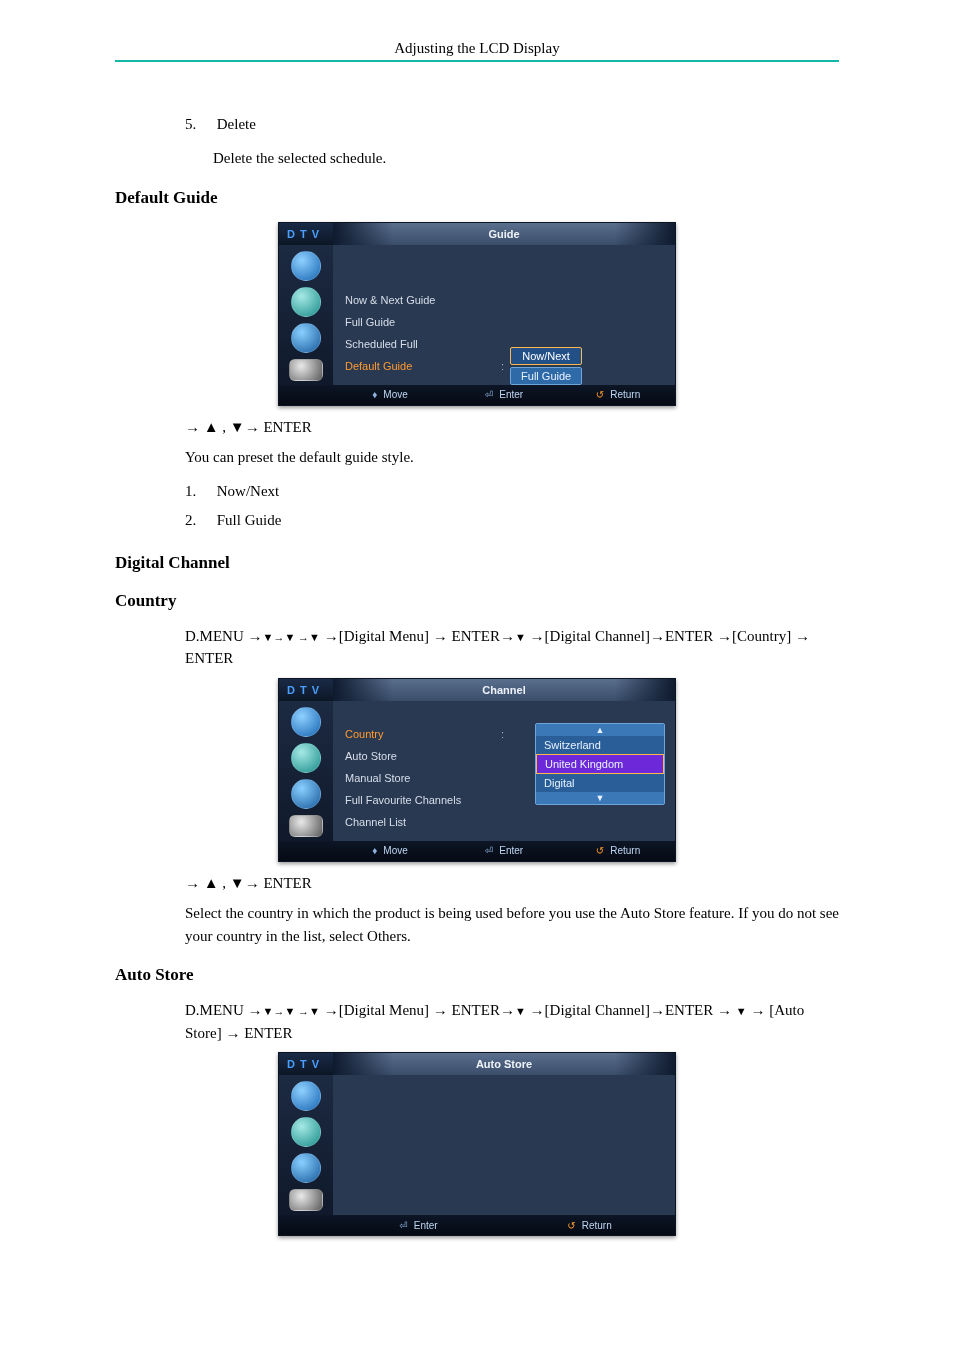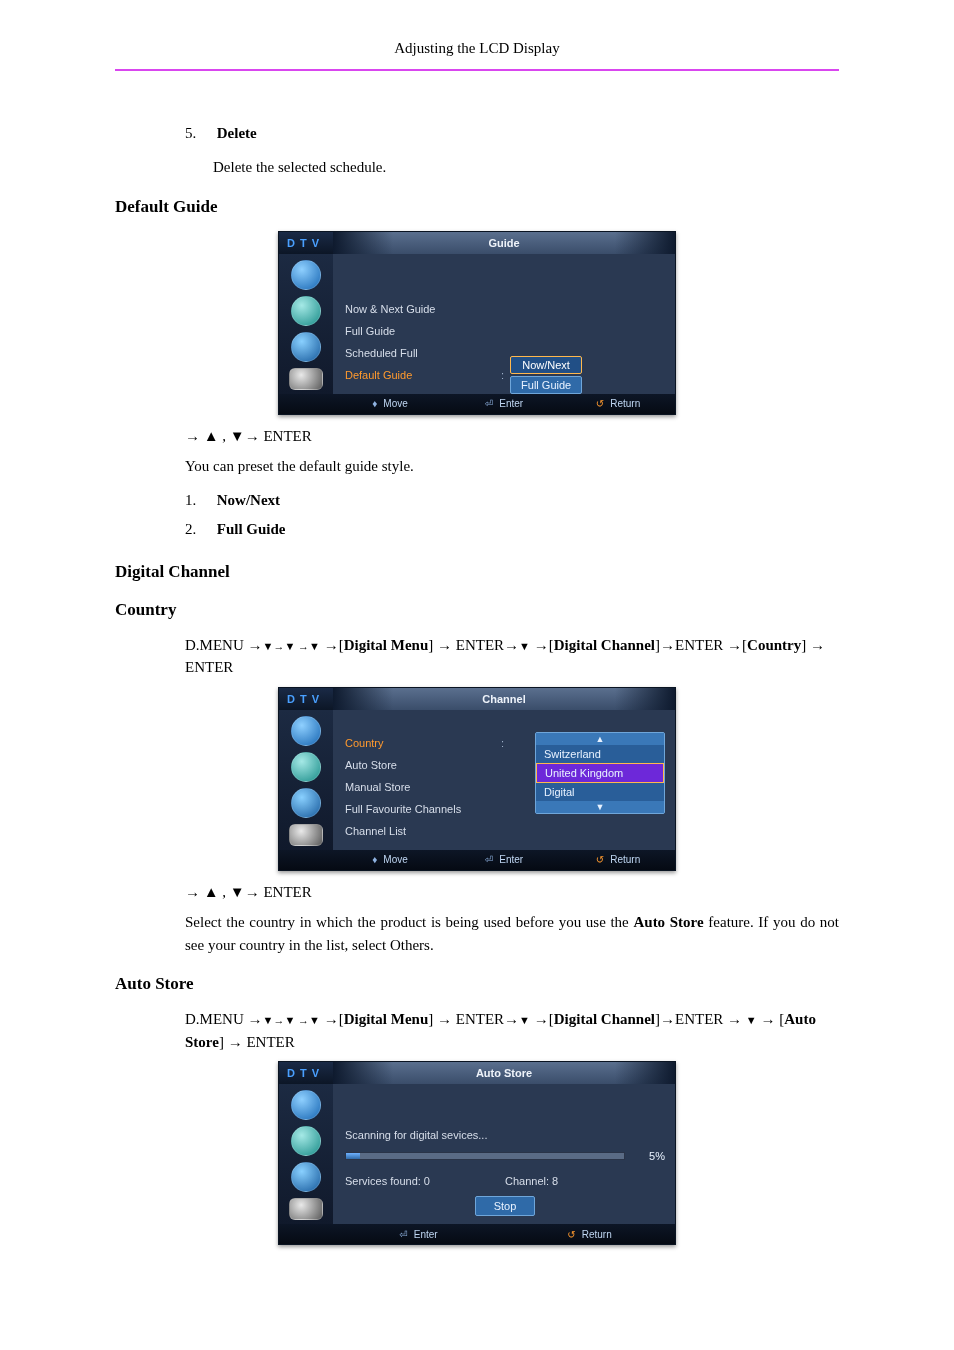--- a/index.html
+++ b/index.html
@@ -11,22 +11,22 @@
     width: 954px;
     margin: 0 auto;
     padding: 40px 0;
   }
   .page {
     padding: 0 115px;
   }
   .top-header {
     text-align: center;
     font-size: 15px;
-    padding-bottom: 12px;
-    border-bottom: 2px solid #d946ef;
+    padding-bottom: 3px;
+    border-bottom: 2px solid #14b8a6;
     margin-bottom: 48px;
   }
   h3.section {
     font-weight: bold;
     font-size: 17px;
     margin: 18px 0 14px 0;
   }
   .body-text {
     margin-left: 70px;
     line-height: 1.5;
@@ -37,21 +37,21 @@
     list-style: none;
     margin-left: 70px;
   }
   ol.numlist li {
     padding: 6px 0;
   }
   ol.numlist li .num {
     display: inline-block;
     width: 28px;
   }
-  .bold { font-weight: bold; }
+  .bold { font-weight: normal; }
   .arrow-dn { font-size: 11px; }
 
   
   .osd-wrap { text-align: center; margin: 6px 0 10px 0; }
   .osd {
     display: inline-block;
     width: 398px;
     text-align: left;
     font-family: Arial, Helvetica, sans-serif;
     font-size: 11px;
@@ -394,38 +394,20 @@
             <span>Auto Store</span>
           </div>
       </div>
       <div class="osd-body">
         <div class="osd-icons">
           <div class="osd-icon ic-blue"></div>
           <div class="osd-icon ic-teal"></div>
           <div class="osd-icon ic-gear"></div>
           <div class="osd-icon ic-clap"></div>
         </div>
-        <div class="osd-main">
-          <div class="osd-row">
-              <span>Scanning for digital sevices...</span>
-            </div>
-          <div class="progress-wrap">
-            <div class="progress-bar">
-                <div class="progress-fill"></div>
-              </div>
-            <div class="progress-pct">5%</div>
-          </div>
-          <div class="osd-row">
-            <span style="width:160px;">Services found: 0</span>
-            <span>Channel: 8</span>
-          </div>
-          <div class="center-row">
-            <span class="stop-btn">Stop</span>
-          </div>
-        </div>
       </div>
       <div class="osd-footer two">
         <div class="fcell">
             <span class="glyph">⏎</span>
             <span>Enter</span>
           </div>
         <div class="fcell">
             <span class="ret">↺</span>
             <span>Return</span>
           </div>

